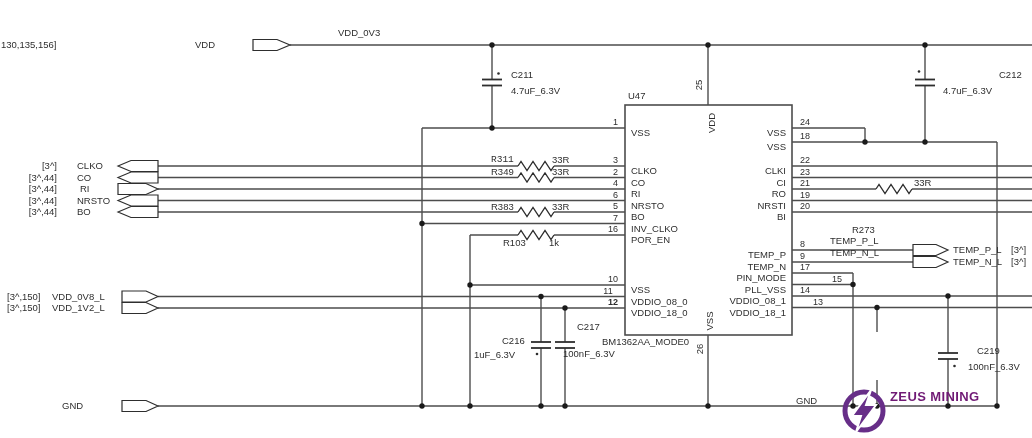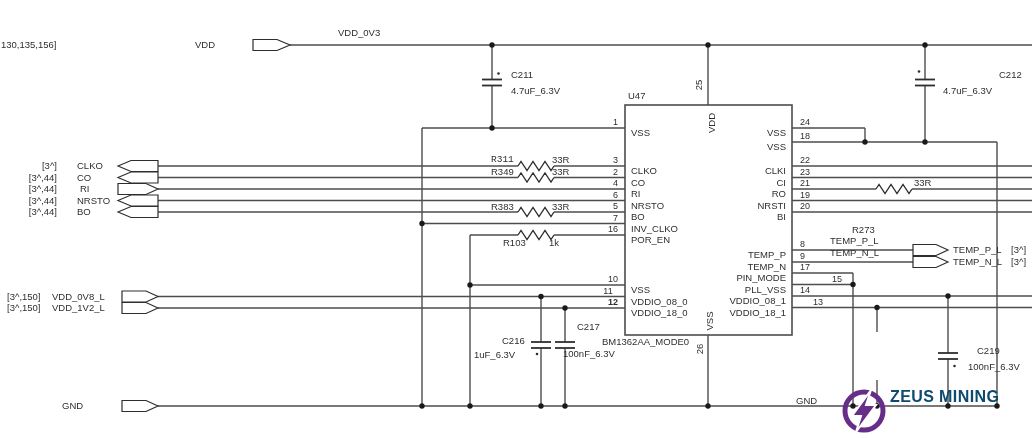--- a/index.html
+++ b/index.html
@@ -4,21 +4,21 @@
 <style>
   html,body{margin:0;padding:0;background:#ffffff;}
   #canvas{position:relative;width:1032px;height:438px;background:#ffffff;overflow:hidden;
           font-family:"Liberation Sans", sans-serif;color:#2e2e2e;}
   #gfx{position:absolute;left:0;top:0;}
   .t{position:absolute;font-size:9.5px;line-height:10px;white-space:nowrap;color:#2e2e2e;}
   .num{font-size:9px;}
   .ra{text-align:right;}
   .vtext{position:absolute;font-size:9.5px;line-height:10px;white-space:nowrap;text-align:center;
          transform:rotate(-90deg);transform-origin:center center;}
-  .logo-l1{position:absolute;font-size:16px;font-weight:bold;letter-spacing:.4px;color:#0c4a6e;line-height:16px;}
+  .logo-l1{position:absolute;font-size:13px;font-weight:bold;letter-spacing:.4px;color:#701a75;line-height:16px;}
   .logo-l2{position:absolute;font-size:13px;font-weight:bold;letter-spacing:.3px;color:#672e88;line-height:13px;}
 </style>
 </head>
 <body>
 
 <div id="canvas">
 
   <svg id="gfx" width="1032" height="438" viewBox="0 0 1032 438">
     <g stroke="#4d4d4d" stroke-width="1.4" fill="none">
 

